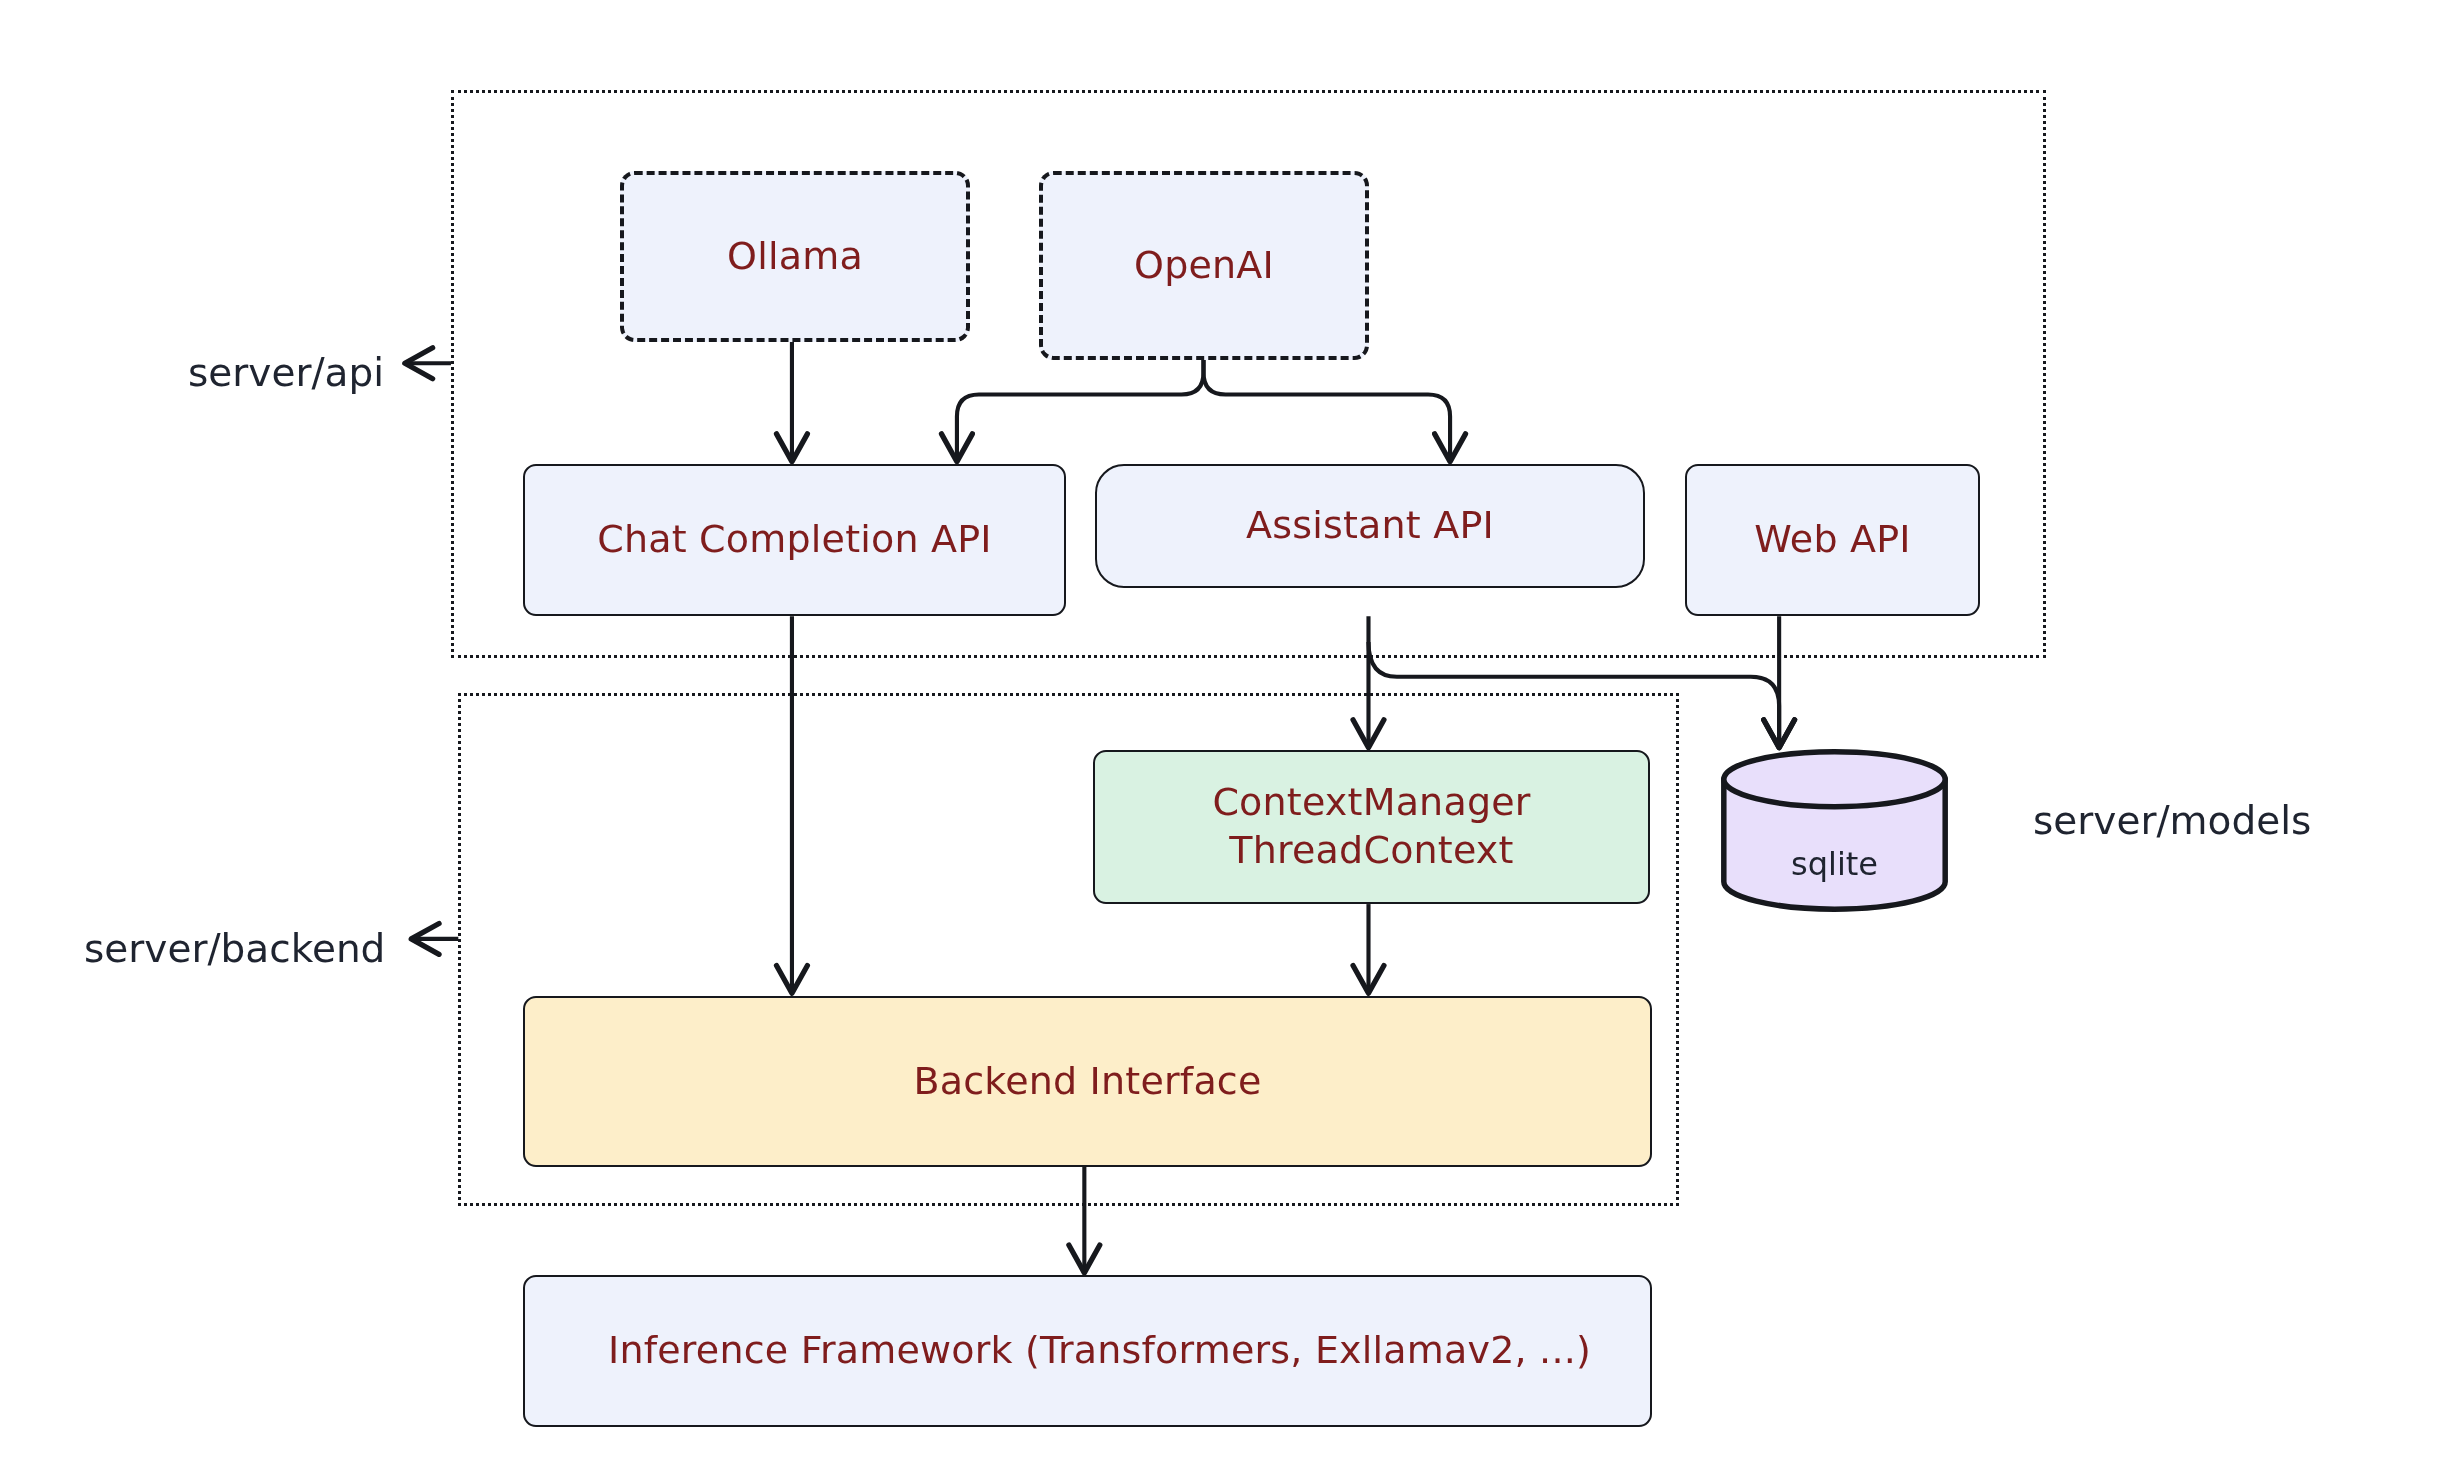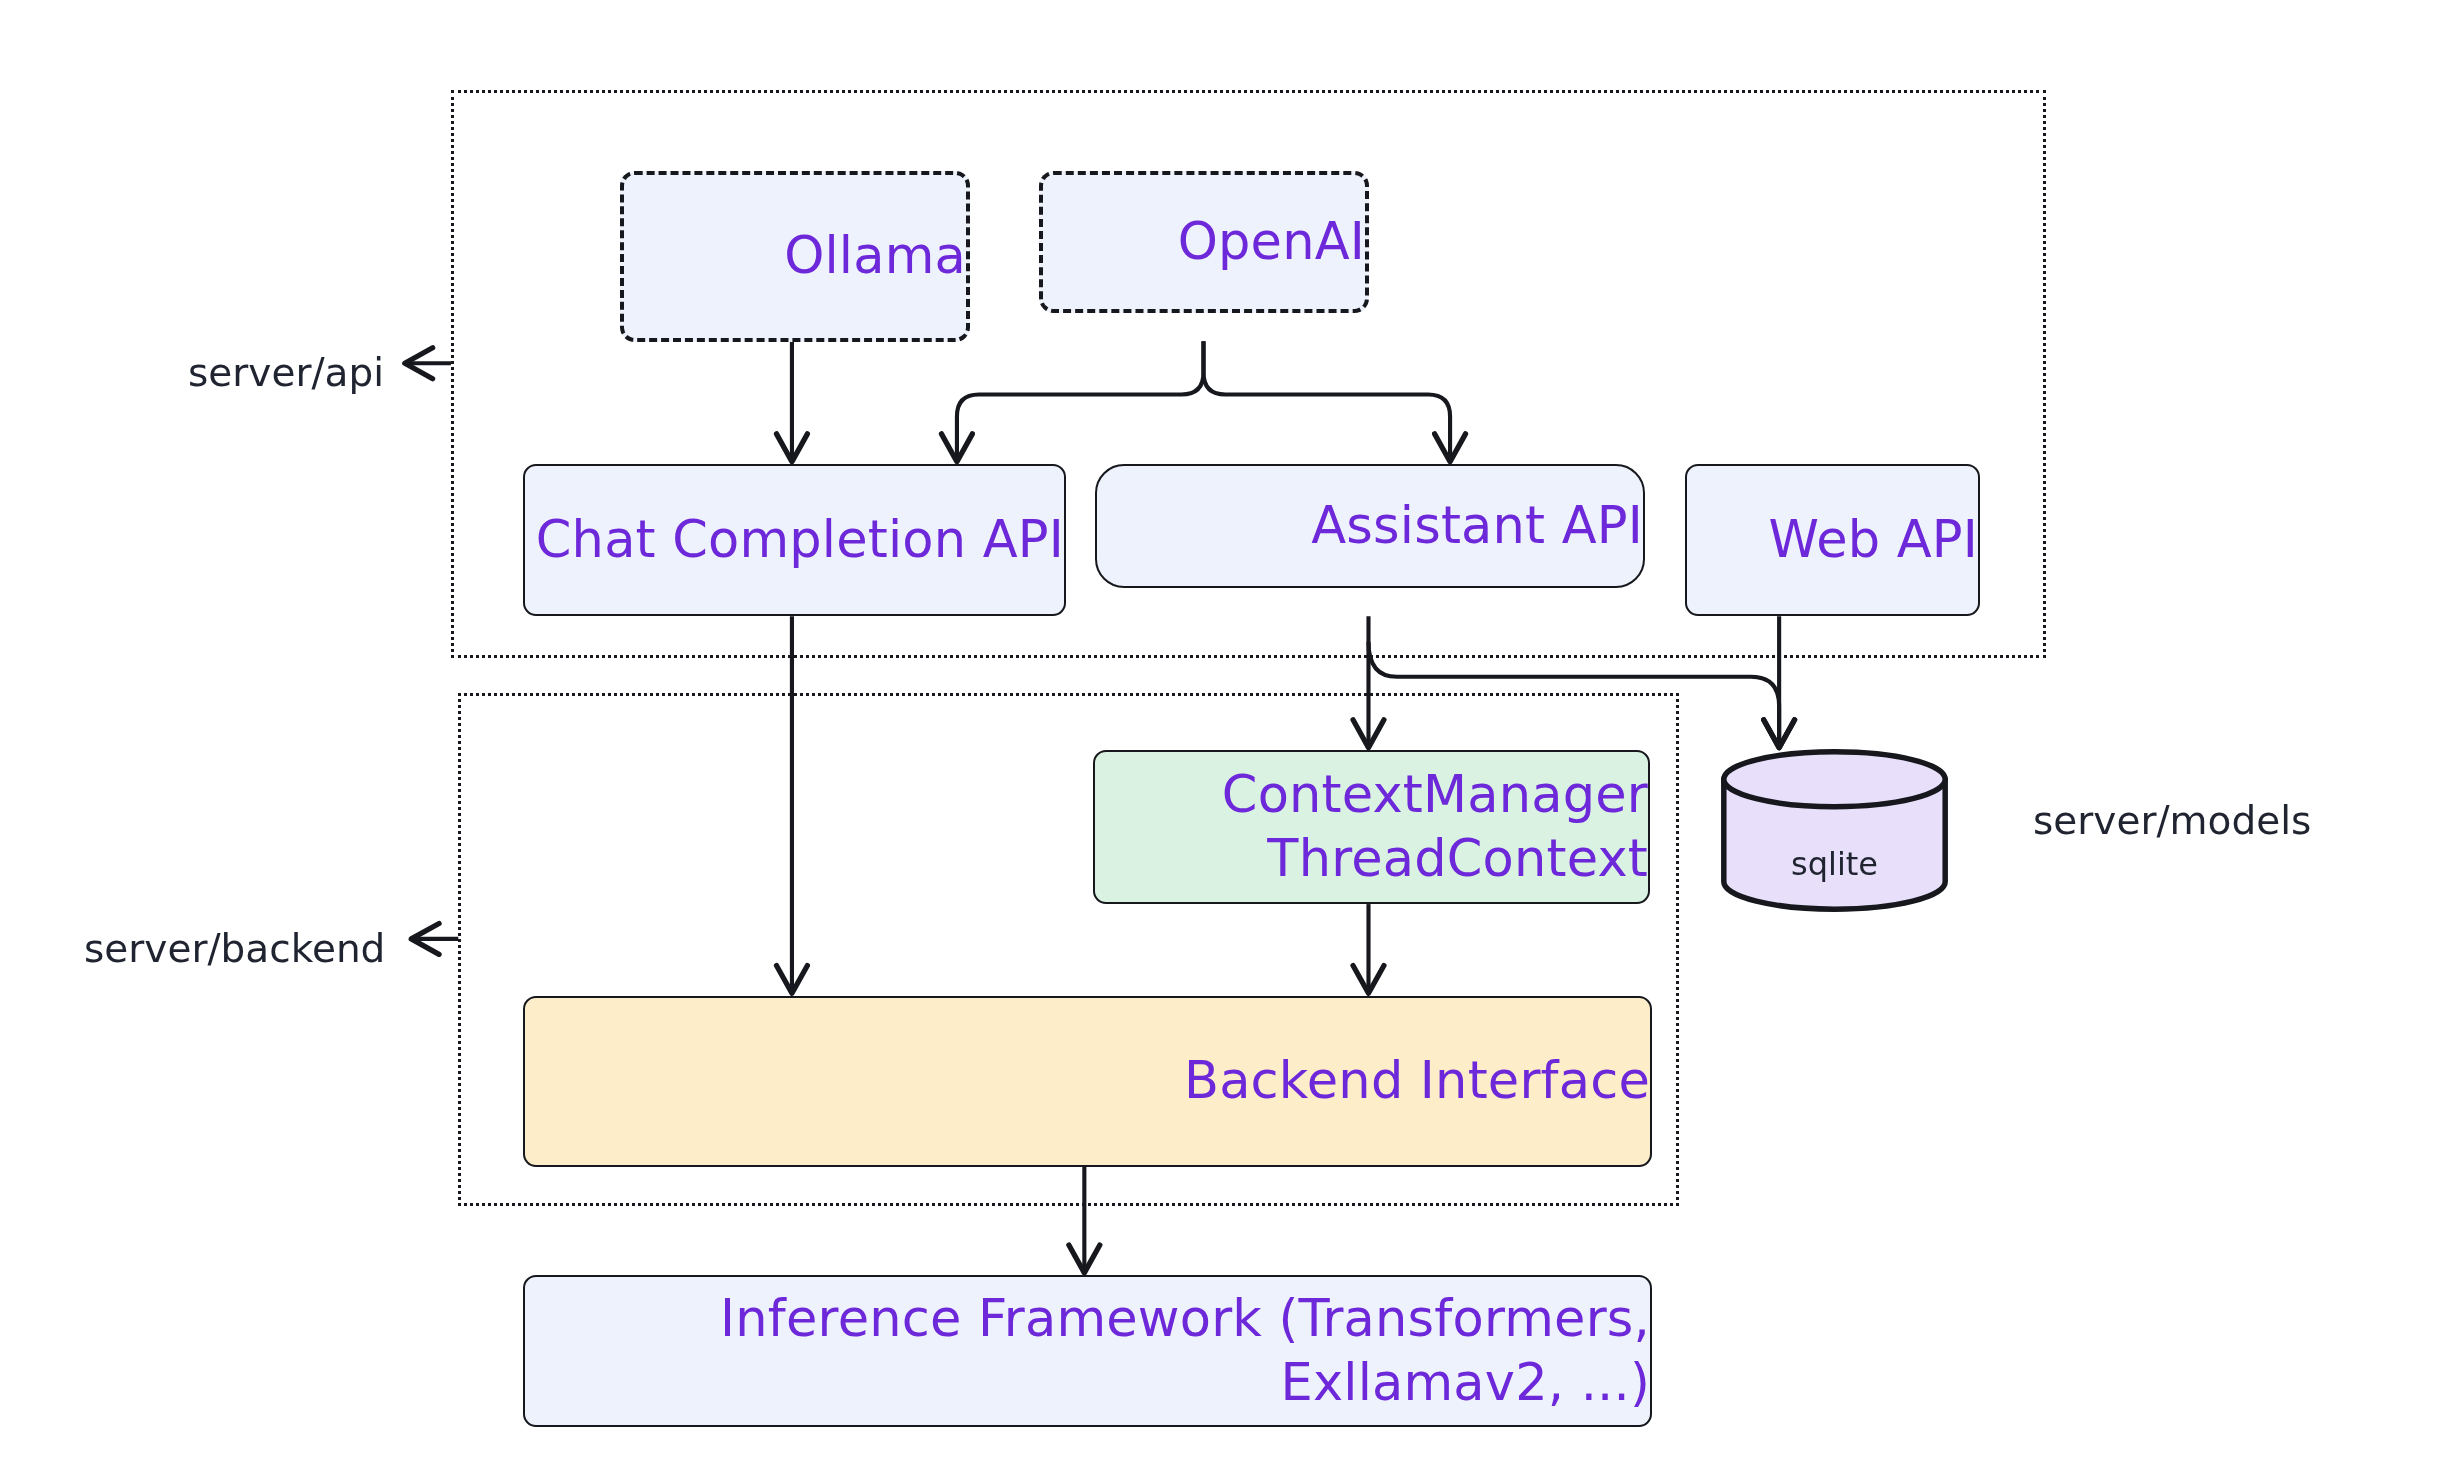--- a/index.html
+++ b/index.html
@@ -22,25 +22,25 @@
     width: 2462px;
     height: 1480px;
     pointer-events: none;
   }
   .node {
     position: absolute;
     box-sizing: border-box;
     display: flex;
     align-items: center;
     justify-content: center;
-    text-align: right;
+    text-align: center;
     border: 2.8px solid #16181d;
     border-radius: 13px;
-    color: #6d28d9;
-    font-size: 51px;
+    color: #7f1d1d;
+    font-size: 38px;
     line-height: 1.26;
     letter-spacing: 0.2px;
     background: #eef2fc;
     z-index: 3;
   }
   .node.dashed {
     border-style: dashed;
     border-width: 4.6px;
     border-radius: 14.7px;
   }
@@ -127,21 +127,21 @@
       <path d="M1493,986 L1493,1080" marker-end="url(#ah)"></path>
 
       <path d="M1183,1272 L1183,1385" marker-end="url(#ah)"></path>
     </g>
   </svg>
 
   <div class="node dashed" style="left:620px; top:171px; width:350px; height:171px;">
     <span class="label">Ollama</span>
   </div>
 
-  <div class="node dashed" style="left:1039px; top:171px; width:330px; height:142px;">
+  <div class="node dashed" style="left:1039px; top:171px; width:330px; height:189px;">
     <span class="label">OpenAI</span>
   </div>
 
   <div class="node" style="left:523px; top:464px; width:543px; height:152px;">
     <span class="label">Chat Completion API</span>
   </div>
 
   <div class="node" style="left:1095px; top:464px; width:550px; height:124px;border-radius:29px;">
     <span class="label">Assistant API</span>
   </div>

